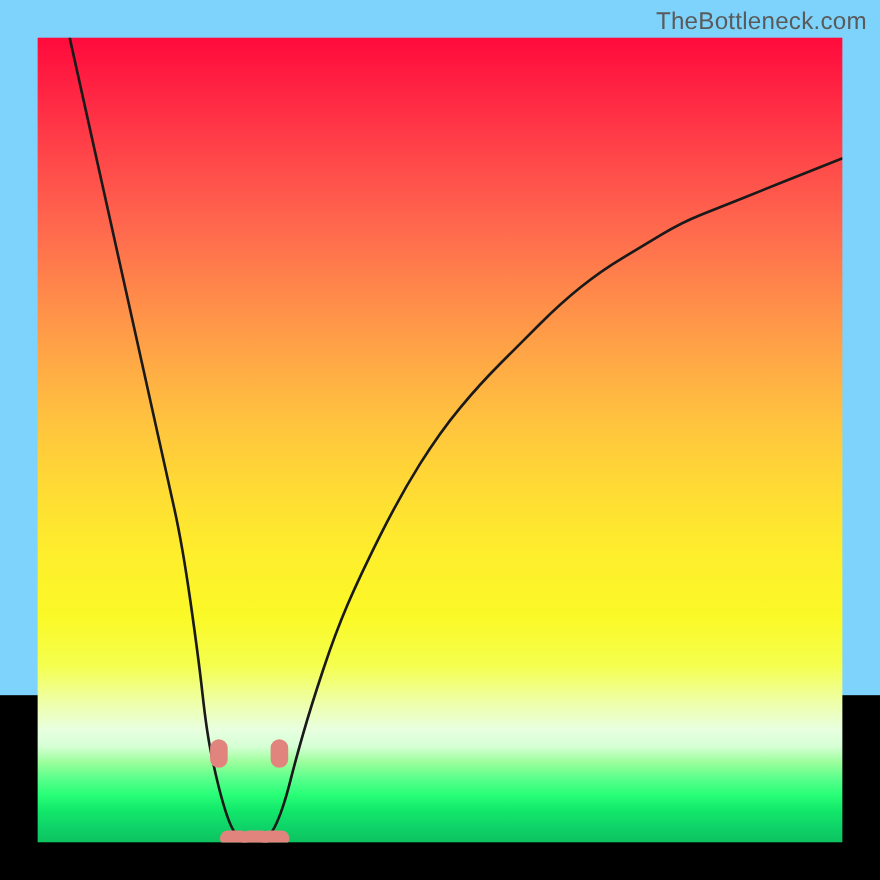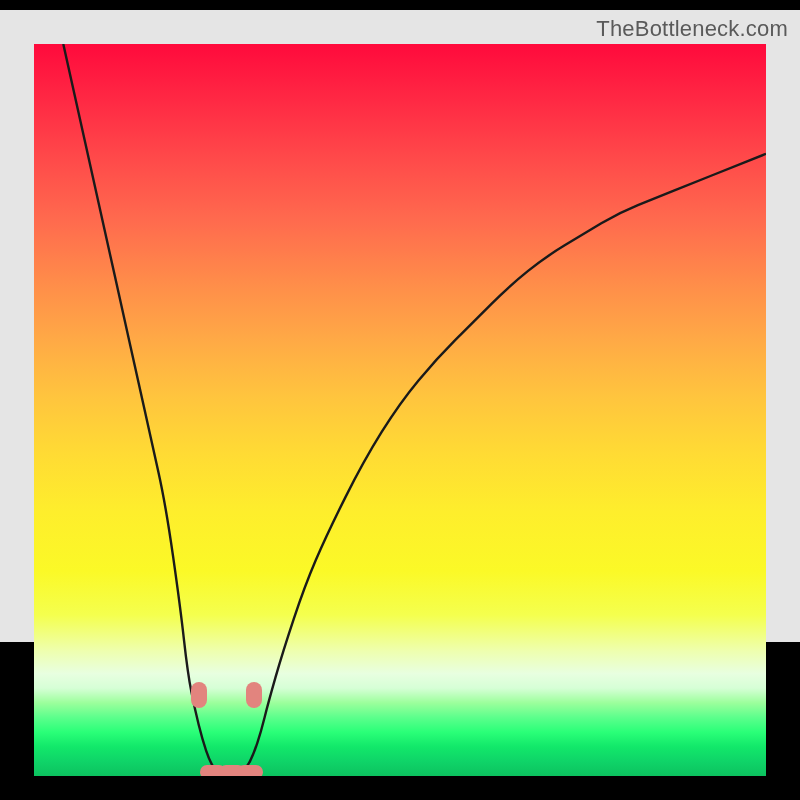--- a/index.html
+++ b/index.html
@@ -6,24 +6,24 @@
     margin: 0;
     padding: 0;
     width: 800px;
     height: 800px;
     background: #000;
     overflow: hidden;
   }
   .frame {
     position: absolute;
     left: 0;
-    top: 10px;
+    top: 0;
     width: 800px;
     height: 632px;
-    background: #e5e5e5;
+    background: #7dd3fc;
   }
   .plot-area {
     position: absolute;
     left: 34px;
     top: 34px;
     width: 732px;
     height: 732px;
     overflow: hidden;
   }
   .gradient {

